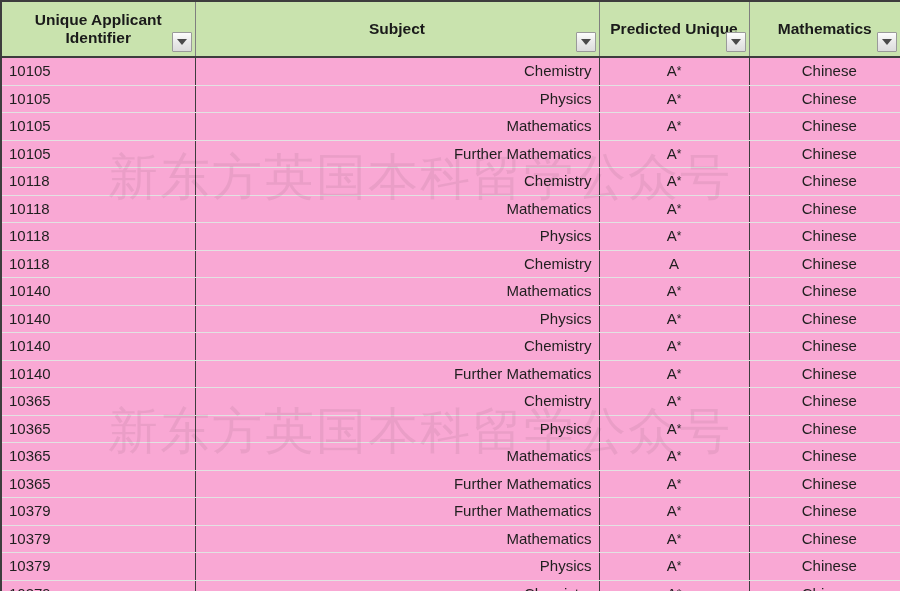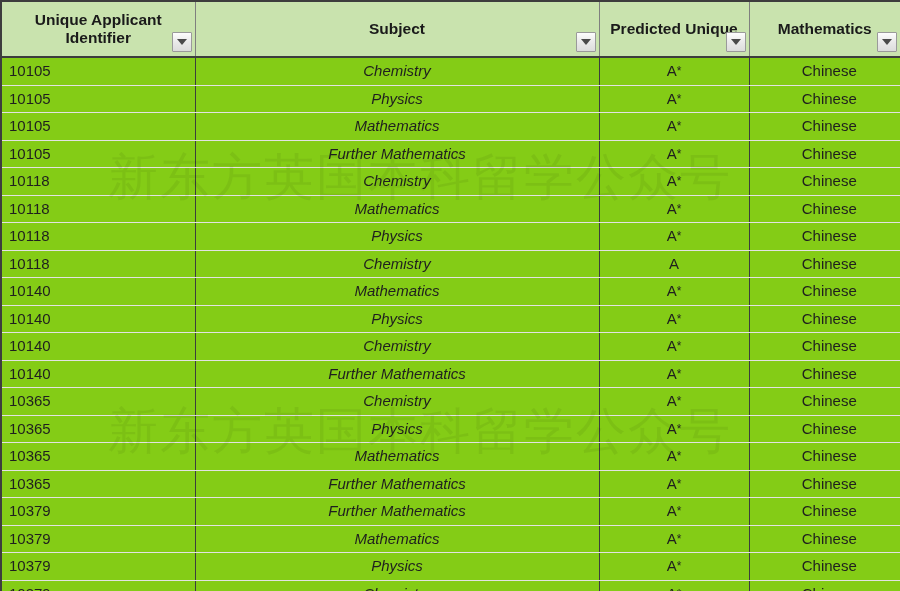--- a/index.html
+++ b/index.html
@@ -12,21 +12,21 @@
     height: 591px;
     overflow: hidden;
     font-family: "Liberation Sans", sans-serif;
   }
 
   #sheet {
     position: relative;
     width: 900px;
     height: 591px;
     overflow: hidden;
-    background: #84cc16;
+    background: #f9a8d4;
   }
 
   
   .watermark-layer {
     position: absolute;
     left: 0;
     top: 0;
     width: 900px;
     height: 591px;
     pointer-events: none;
@@ -131,21 +131,21 @@
     box-sizing: border-box;
     border-bottom: 1px solid #e2e2e2;
     border-left: 1px solid #3d3d3d;
     border-right: 1px solid #3d3d3d;
     background: transparent;
     overflow: hidden;
     white-space: nowrap;
     vertical-align: middle;
   }
   tbody td.cell-id  { text-align: left; border-left: 2px solid #3d3d3d; }
-  tbody td.cell-sub { text-align: center; font-style: italic; }
+  tbody td.cell-sub { text-align: right; }
   tbody td.cell-grd { text-align: center; }
   tbody td.cell-nat { text-align: center; border-right: 2px solid #3d3d3d; padding-left: 16px; }
 
   
   .grade-star {
     font-size: 12px;
     vertical-align: 1px;
     letter-spacing: 0;
   }
 </style>

